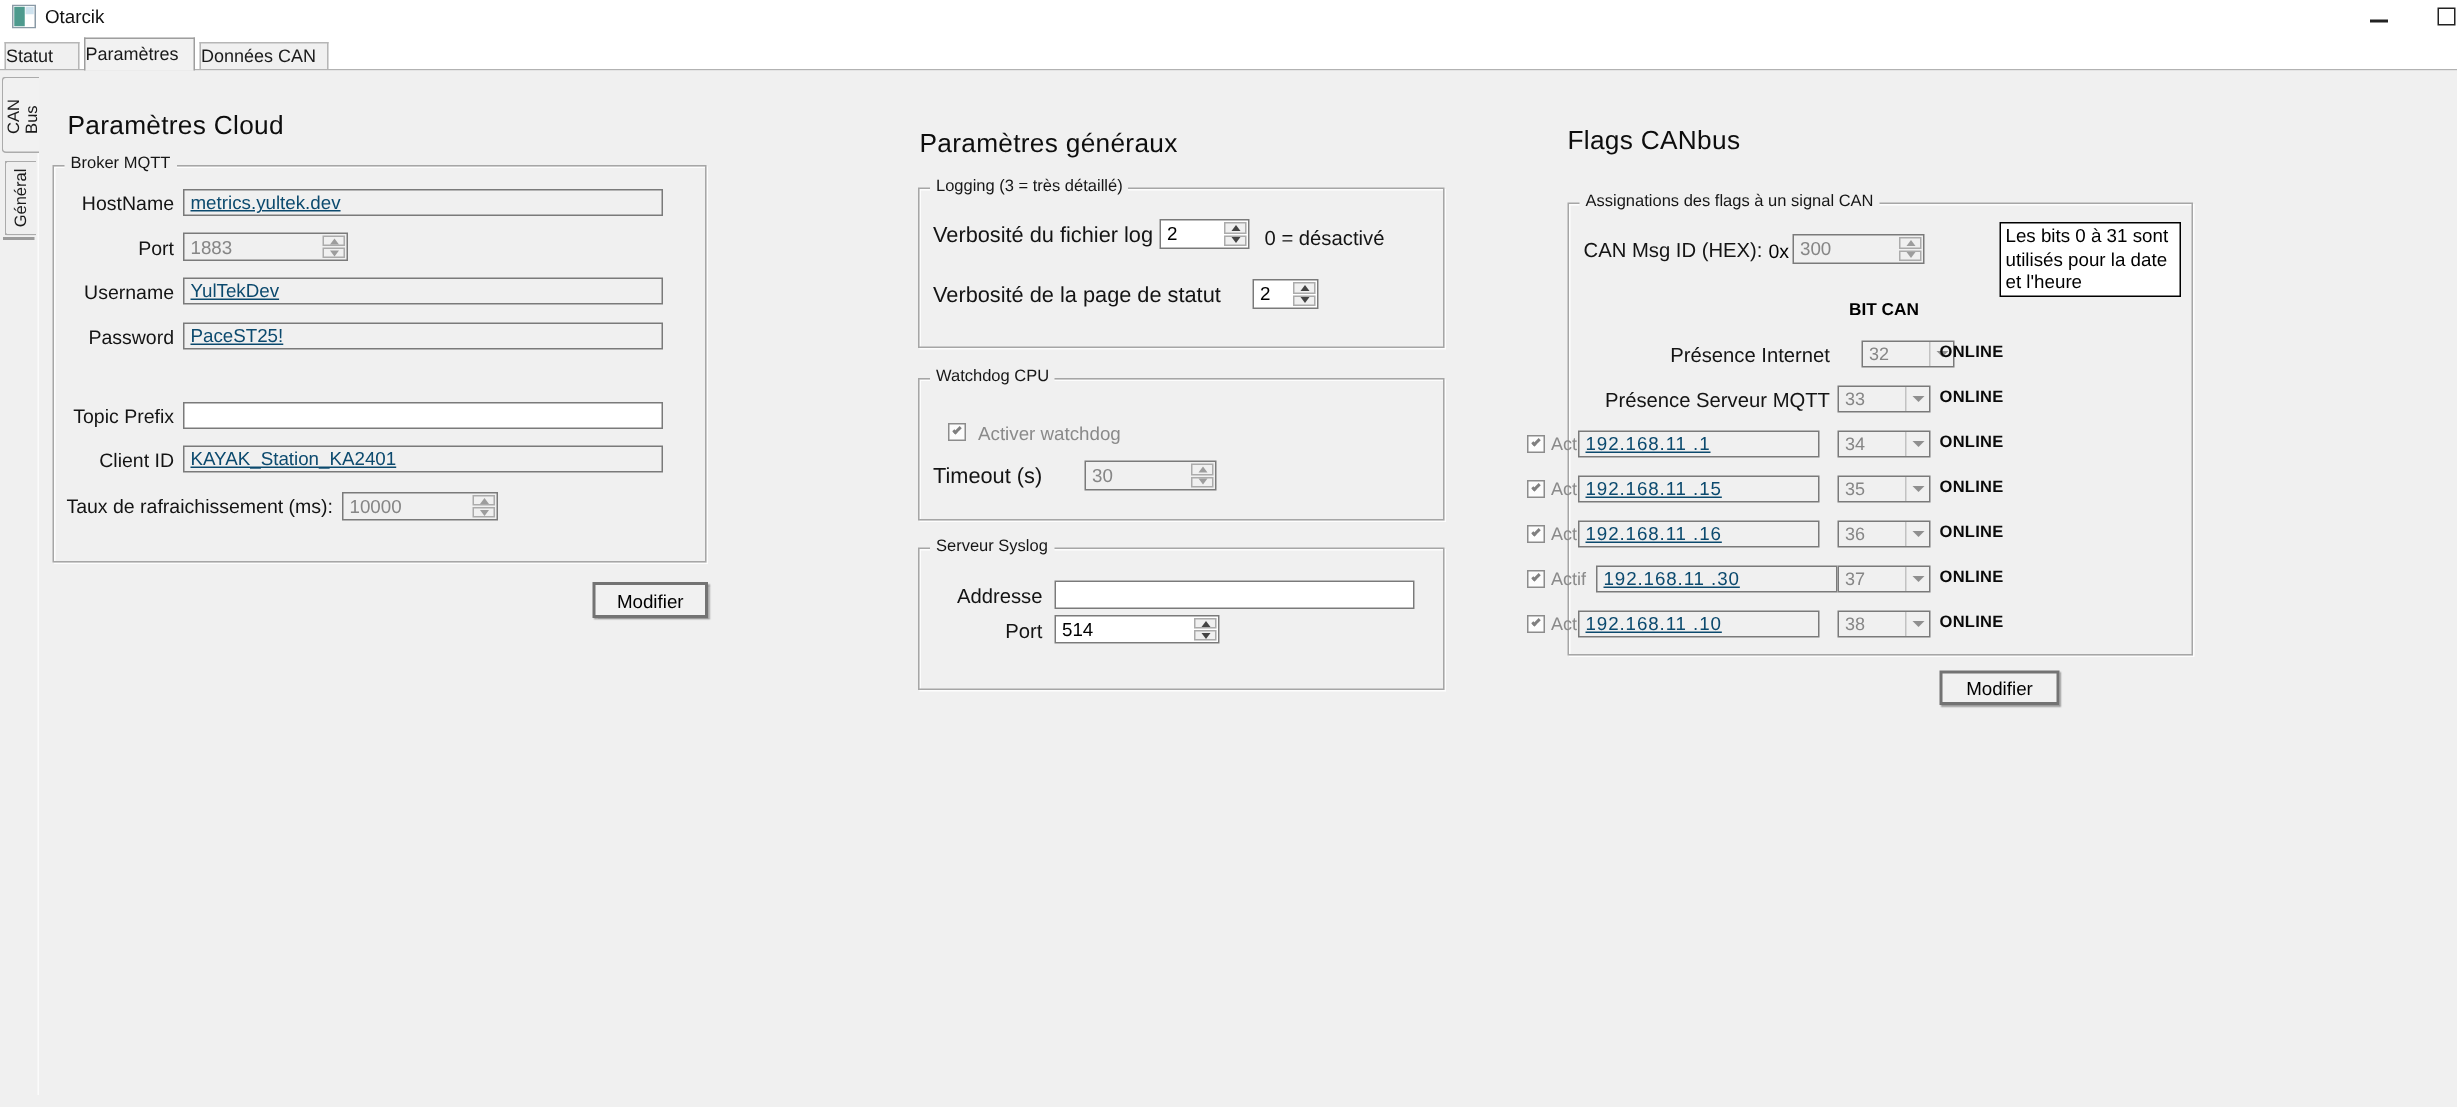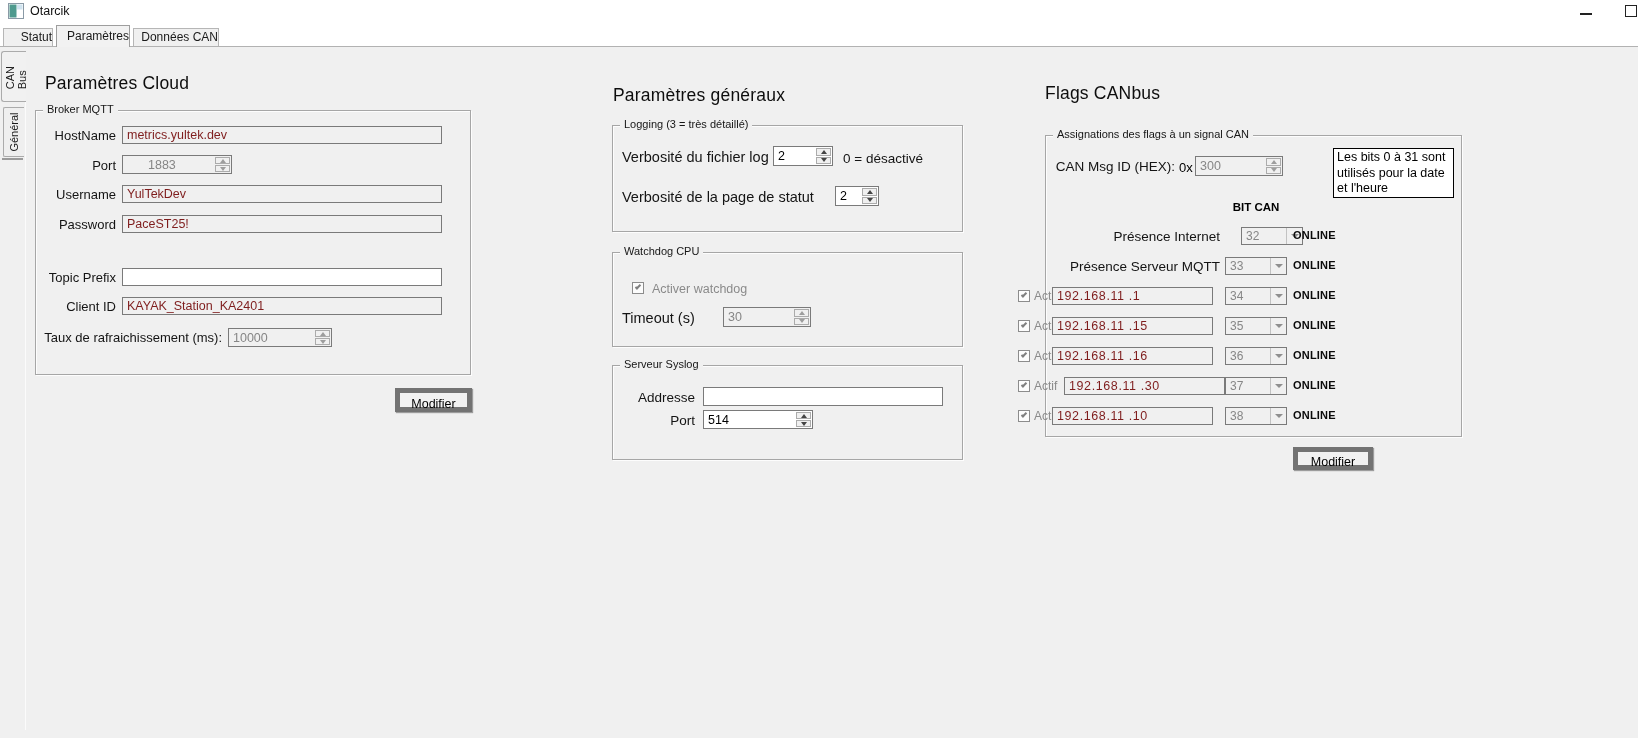--- a/index.html
+++ b/index.html
@@ -9,21 +9,21 @@
   
   .titlebar{position:absolute;left:0;top:0;width:1638px;height:22px;background:#ffffff;}
   .appicon{position:absolute;left:8px;top:3px;width:16px;height:16px;}
   .apptitle{position:absolute;left:30px;top:4px;font-size:12.5px;color:#111;}
   .winbtn-min{position:absolute;left:1580px;top:13px;width:12px;height:2px;background:#222;cursor:pointer;}
   .winbtn-max{position:absolute;left:1625px;top:5px;width:12px;height:12px;border:1.5px solid #222;background:#fff;cursor:pointer;}
 
   
   .stripline{position:absolute;left:0;top:46px;width:1638px;height:1px;background:#b2b2b2;}
   .tab{position:absolute;top:28px;height:18px;background:#f0f0f0;border:1px solid #b6b6b6;border-bottom:none;
-       font-size:12px;color:#1a1a1a;text-align:right;line-height:17px;cursor:pointer;}
+       font-size:12px;color:#1a1a1a;text-align:left;line-height:17px;cursor:pointer;}
   .tab.sel{top:25px;height:22px;background:#f2f2f2;border:1px solid #9e9e9e;border-bottom:none;z-index:3;line-height:20px;}
 
   
   .page{position:absolute;left:0;top:47px;width:1638px;height:691px;background:#f0f0f0;}
   .pageline{position:absolute;left:25px;top:102px;width:1px;height:628px;background:#fbfbfb;}
 
   
   .vtab{position:absolute;background:#efefef;border:1px solid #abABab;border-right:none;cursor:pointer;}
   .vtab.sel{left:1px;top:51px;width:25px;height:51px;background:#f1f1f1;border-radius:3px 0 0 3px;z-index:2;}
   .vtab.uns{left:3px;top:107px;width:21px;height:50px;border-radius:2px 0 0 2px;}
@@ -36,21 +36,21 @@
   .gbox{position:absolute;border:1px solid #a6a6a6;box-shadow:1px 1px 0 #fdfdfd, inset 1px 1px 0 #fdfdfd;}
   .glabel{position:absolute;top:-8px;left:7px;background:#f0f0f0;padding:0 4px;font-size:11px;color:#161616;}
 
   .lbl{position:absolute;font-size:13px;color:#141414;}
   .lbl.r{text-align:right;}
   .lbl.big{font-size:14.5px;}
   .lbl.dis{color:#8a8a8a;}
 
   .field{position:absolute;border:1px solid #7a7a7a;background:#ffffff;font-size:12.5px;color:#000;
          padding:1px 4px;overflow:hidden;white-space:nowrap;cursor:text;}
-  .field.dis{background:#f0f0f0;color:#7f1d1d;}
+  .field.dis{background:#f0f0f0;color:#0c4a6e;text-decoration:underline;}
 
   .spin{position:absolute;border:1px solid #7a7a7a;background:#fff;display:flex;}
   .spin .txt{flex:1;font-size:12.5px;color:#000;padding:2px 0 0 4px;overflow:hidden;}
   .spin.dis{background:#f0f0f0;}
   .spin.dis .txt{color:#868686;}
   .spin .btns{width:15px;display:flex;flex-direction:column;margin:1px;}
   .sb{flex:1;background:#f0f0f0;border:1px solid #ababab;display:flex;align-items:center;justify-content:center;cursor:pointer;}
   .sb + .sb{margin-top:1px;}
   .tri-up{width:0;height:0;border-left:3px solid transparent;border-right:3px solid transparent;border-bottom:4px solid #444;}
   .tri-dn{width:0;height:0;border-left:3px solid transparent;border-right:3px solid transparent;border-top:4px solid #444;}
@@ -58,21 +58,21 @@
   .spin.dis .tri-dn{border-top-color:#9d9d9d;}
 
   .combo{position:absolute;border:1px solid #7a7a7a;background:#f0f0f0;display:flex;cursor:default;}
   .combo .txt{flex:1;font-size:12px;color:#868686;padding:1px 0 0 4px;}
   .combo .btn{width:16px;display:flex;align-items:center;justify-content:center;border-left:1px solid #c2c2c2;background:#f0f0f0;}
   .combo .btn .tri{width:0;height:0;border-left:4px solid transparent;border-right:4px solid transparent;border-top:4px solid #8f8f8f;}
 
   .cb{position:absolute;width:12px;height:12px;border:1px solid #8c8c8c;background:#fcfcfc;cursor:pointer;}
   .cb .tick{position:absolute;left:2px;top:2px;width:6px;height:3px;border-left:2px solid #7f7f7f;border-bottom:2px solid #7f7f7f;transform:rotate(-45deg);}
 
-  .btn{position:absolute;background:#f1f1f1;border:5px solid #737373;box-shadow:1px 1px 1px rgba(0,0,0,.35);
+  .btn{position:absolute;background:#f1f1f1;border:2px solid #737373;box-shadow:1px 1px 1px rgba(0,0,0,.35);
        font-size:12.5px;color:#000;text-align:center;cursor:pointer;}
 
   .note{position:absolute;left:1333px;top:148px;width:121px;height:50px;background:#fff;border:1px solid #000;
         font-size:12.5px;line-height:15.5px;padding:1px 3px;color:#000;}
   .bitcan{position:absolute;left:1225px;top:201px;width:62px;text-align:center;font-size:11.5px;font-weight:bold;color:#000;}
   .online{position:absolute;font-size:11px;font-weight:bold;color:#0a0a0a;letter-spacing:0.2px;}
   .hex{position:absolute;font-size:13px;color:#000;}
 </style>
 </head>
 <body>
@@ -109,21 +109,21 @@
   <div class="h1" style="left:45px;top:73px;">Paramètres Cloud</div>
 
   <div class="gbox" style="left:35px;top:110px;width:436px;height:265px;">
     <div class="glabel">Broker MQTT</div>
   </div>
 
   <div class="lbl r" style="left:30px;top:128px;width:86px;">HostName</div>
   <div class="field dis" style="left:122px;top:126px;width:320px;height:18px;">metrics.yultek.dev</div>
 
   <div class="lbl r" style="left:30px;top:158px;width:86px;">Port</div>
-  <div class="spin dis" style="left:122px;top:155px;width:110px;height:19px;padding-left:21px;">
+  <div class="spin dis" style="left:122px;top:155px;width:110px;height:19px;">
     <div class="txt">1883</div>
     <div class="btns">
         <div class="sb">
           <div class="tri-up"></div>
         </div>
         <div class="sb">
           <div class="tri-dn"></div>
         </div>
       </div>
   </div>

